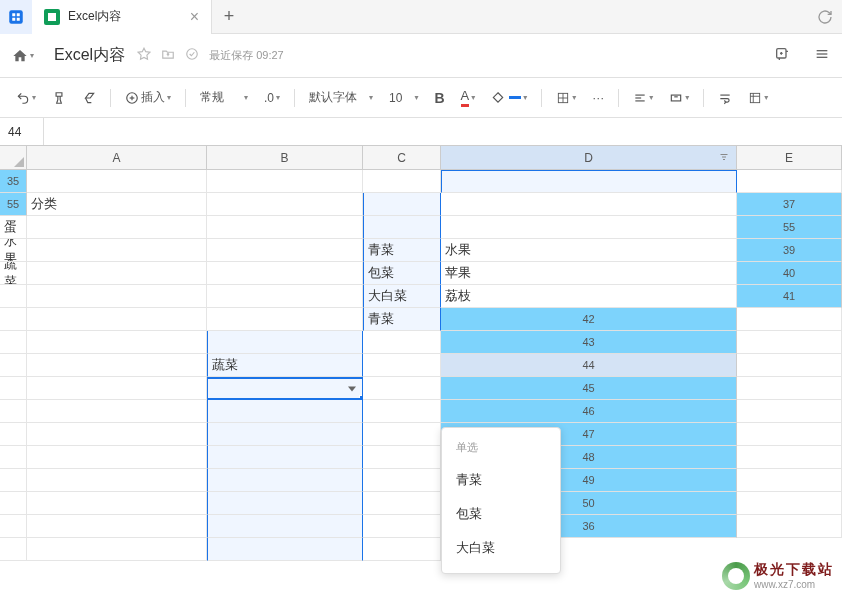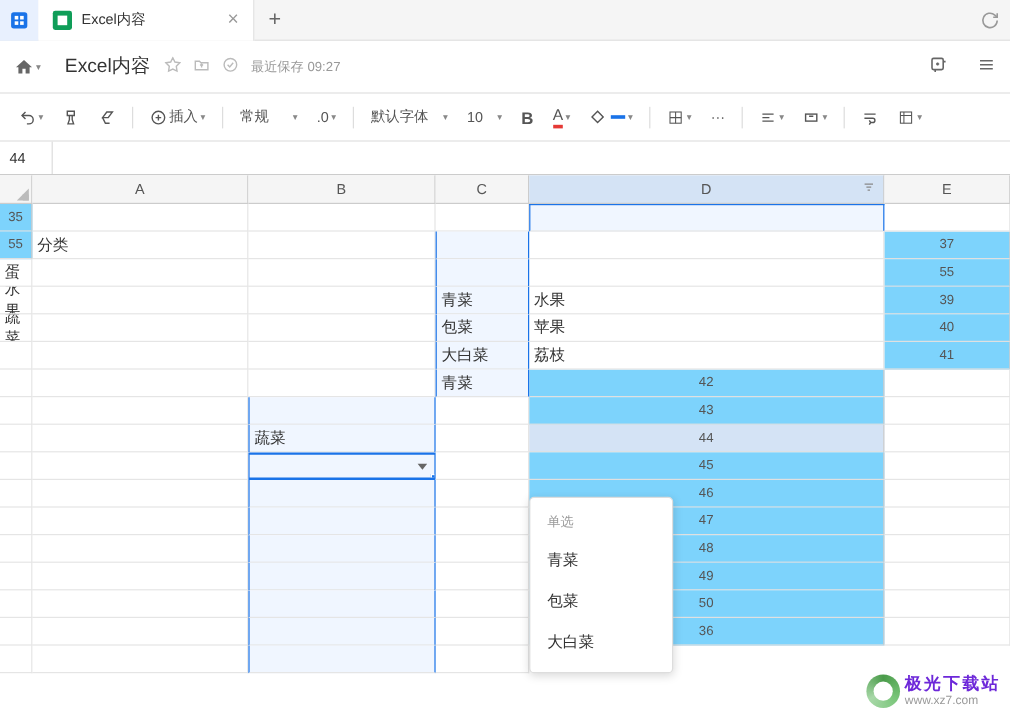--- a/index.html
+++ b/index.html
@@ -53,31 +53,31 @@
     .cell.highlight-col { background: #f0f6ff; }
     .cell.d-col { border-right: 1px solid #1a73e8; border-left: 1px solid #1a73e8; }
     .d-col-first { border-top: 1px solid #1a73e8; }
     
     
     .dropdown-cell { border: 2px solid #1a73e8; position: relative; }
     .dropdown-arrow { position: absolute; right: 6px; top: 50%; transform: translateY(-50%); width: 0; height: 0; border-left: 4px solid transparent; border-right: 4px solid transparent; border-top: 5px solid #666; }
     .selection-handle { position: absolute; width: 6px; height: 6px; background: #1a73e8; border: 1px solid #fff; right: -3px; bottom: -3px; z-index: 6; }
     
     
-    .dropdown-popup { position: absolute; left: 441px; top: 268px; width: 120px; background: #fff; border: 1px solid #ddd; box-shadow: 0 2px 8px rgba(0,0,0,0.15); border-radius: 4px; padding: 8px 0; z-index: 100; }
+    .dropdown-popup { position: absolute; left: 441px; top: 281px; width: 120px; background: #fff; border: 1px solid #ddd; box-shadow: 0 2px 8px rgba(0,0,0,0.15); border-radius: 4px; padding: 8px 0; z-index: 100; }
     .dropdown-label { font-size: 11px; color: #999; padding: 4px 14px 8px; }
     .dropdown-item { padding: 8px 14px; font-size: 13px; color: #333; cursor: pointer; }
     
     
     .watermark { position: absolute; right: 8px; bottom: 8px; z-index: 50; }
     .watermark-logo { display: flex; align-items: center; gap: 4px; }
     .wm-swirl { width: 28px; height: 28px; border-radius: 50%; background: conic-gradient(#4a9b4a, #7ac67a, #a8d8a8, #4a9b4a); position: relative; }
     .wm-swirl::after { content: ""; position: absolute; inset: 6px; background: #fff; border-radius: 50%; }
     .wm-text { display: flex; flex-direction: column; }
-    .wm-cn { font-size: 14px; font-weight: bold; color: #6d28d9; letter-spacing: 2px; }
+    .wm-cn { font-size: 14px; font-weight: bold; color: #7f1d1d; letter-spacing: 2px; }
     .wm-url { font-size: 10px; color: #999; }
     
     .icon-svg { width: 16px; height: 16px; }
     .icon-svg-sm { width: 14px; height: 14px; }
   </style>
 </head>
 <body>
 
 <div class="tab-bar">
   <div class="app-icon">

